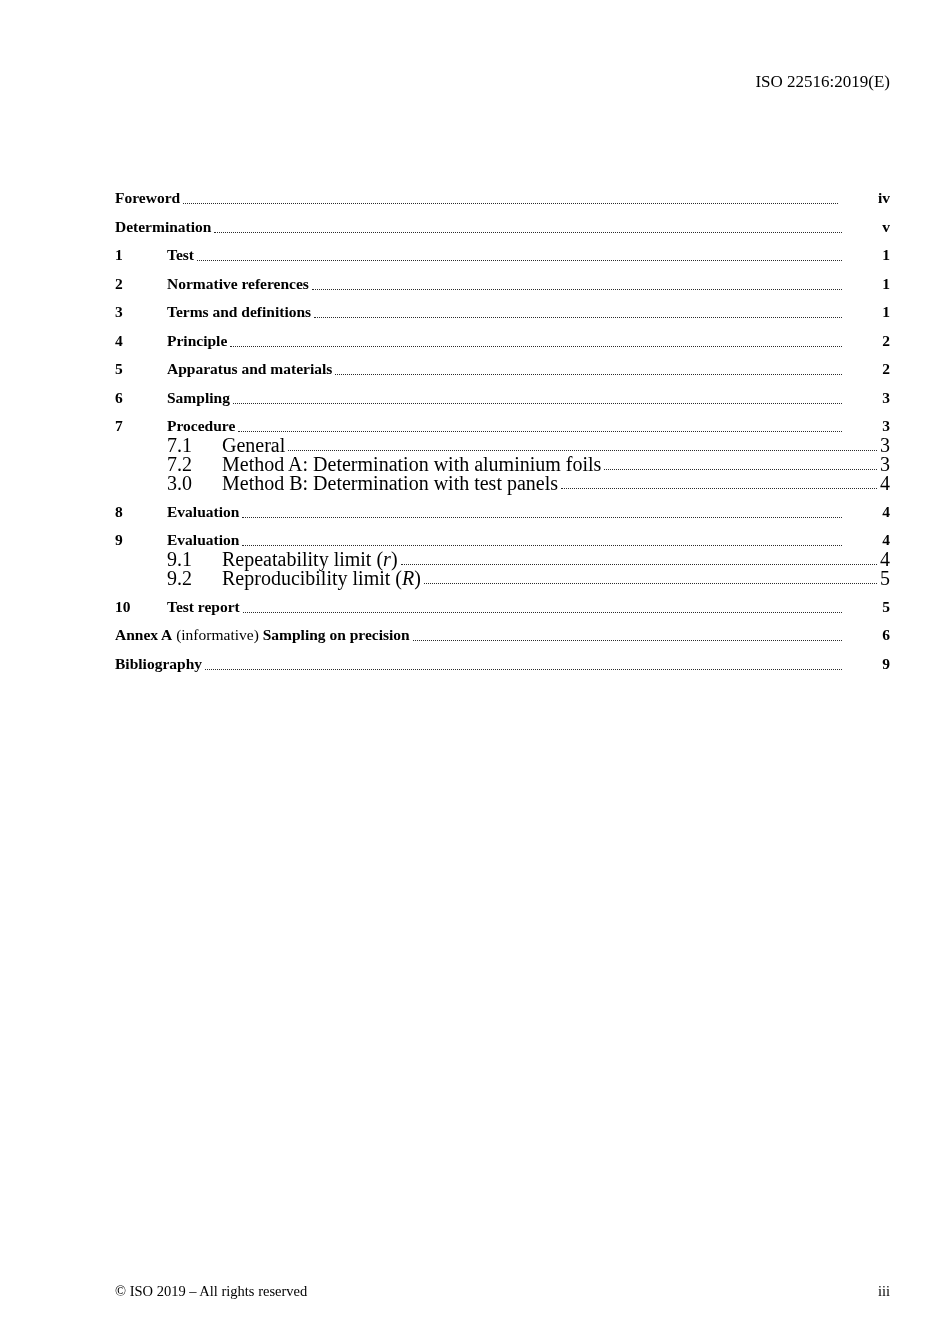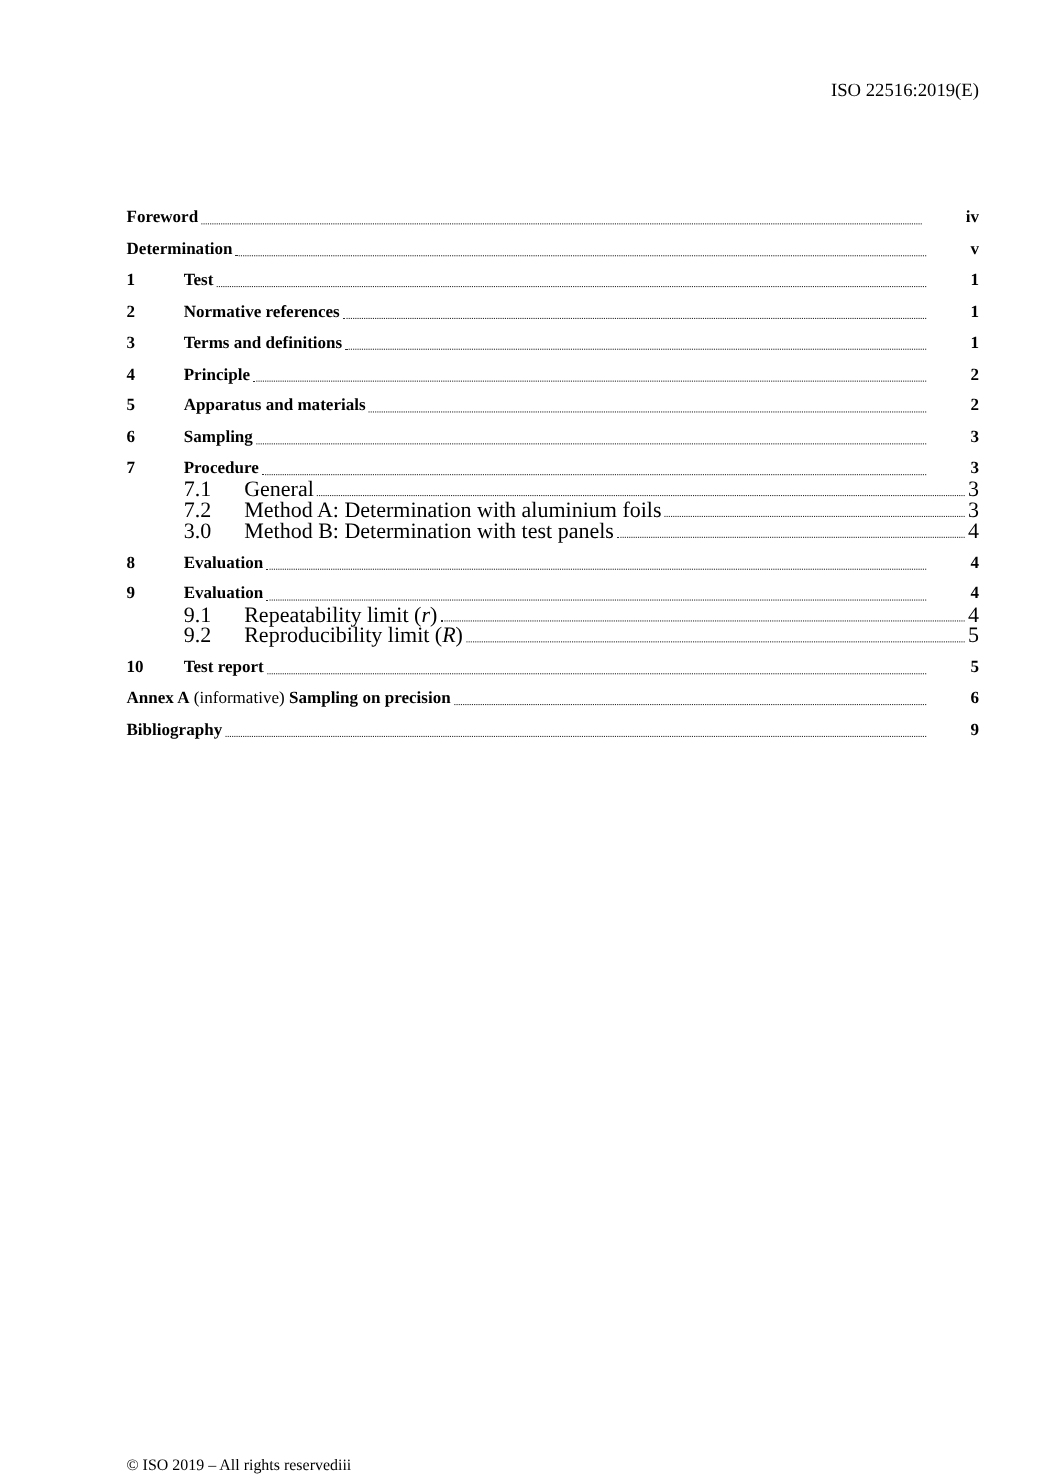--- a/index.html
+++ b/index.html
@@ -74,22 +74,22 @@
     min-width: 12px;
   }
   .page-num { flex: none; white-space: nowrap; }
   .toc-row.main .page-num, .toc-row.plain .page-num { font-weight: bold; margin-left: 37px; }
   .footer {
     position: absolute;
     top: 1283px;
     left: 115px;
     width: 775px;
     display: flex;
+    justify-content: space-between;
     font-size: 14.5px;
-    margin-top: 41px;
   }
 </style>
 </head>
 <body>
 
 <div class="page">
 
   <div class="doc-number">ISO 22516:2019(E)</div>
 
 

